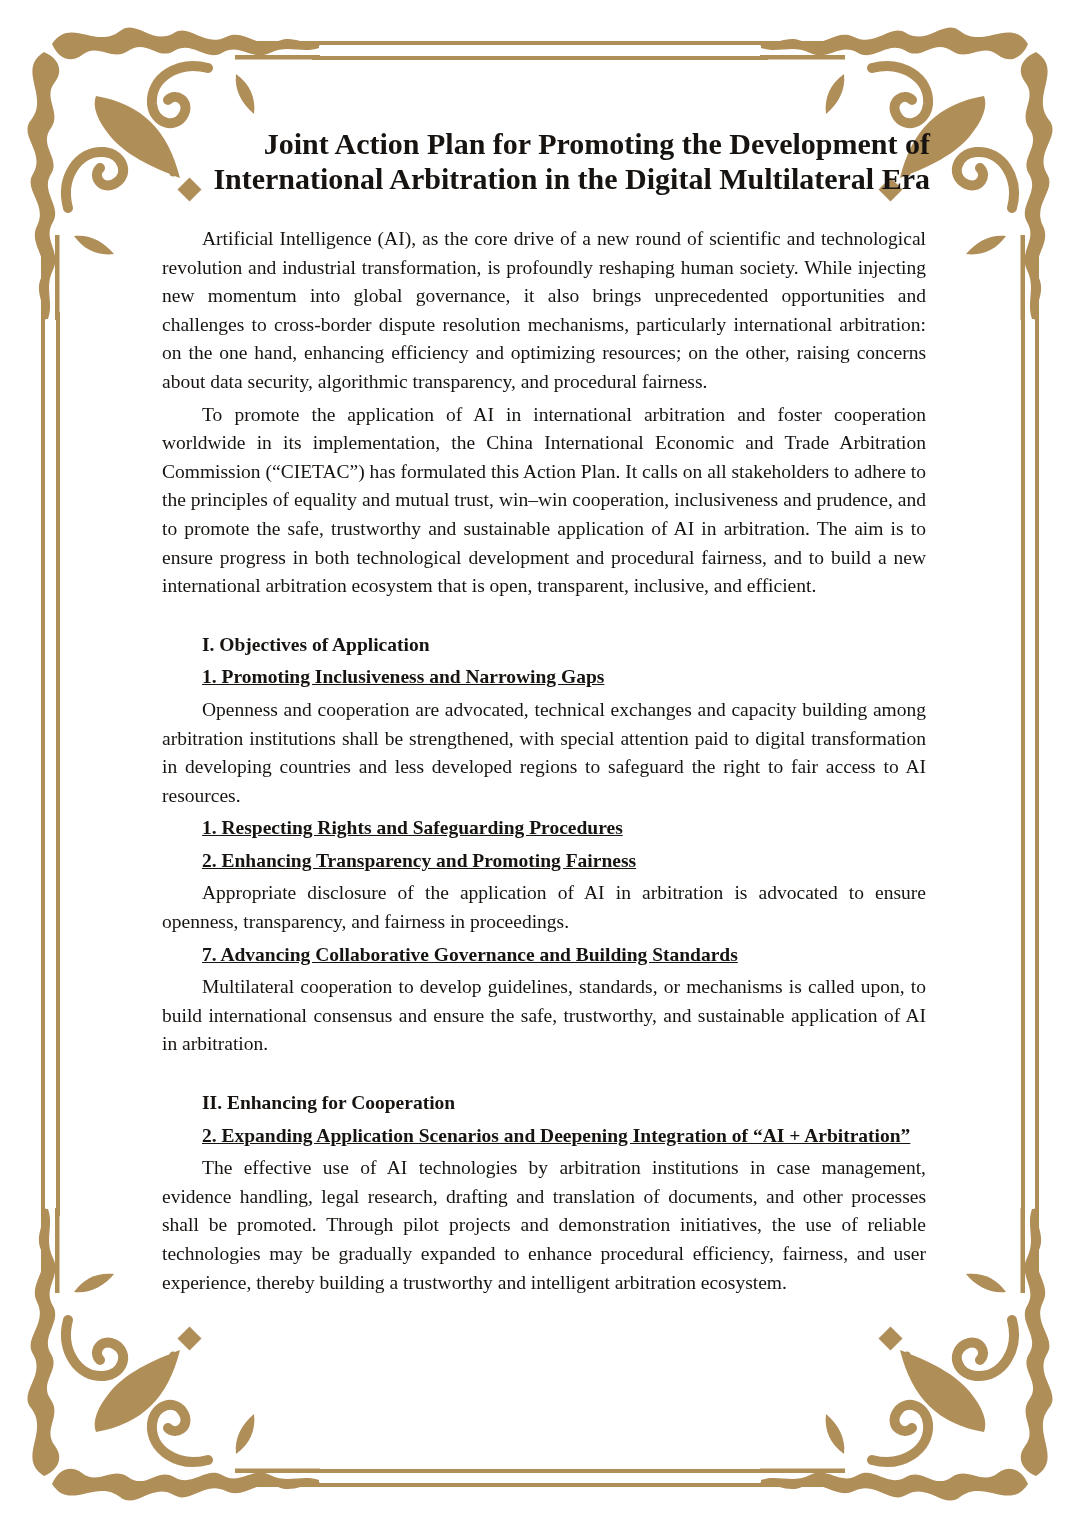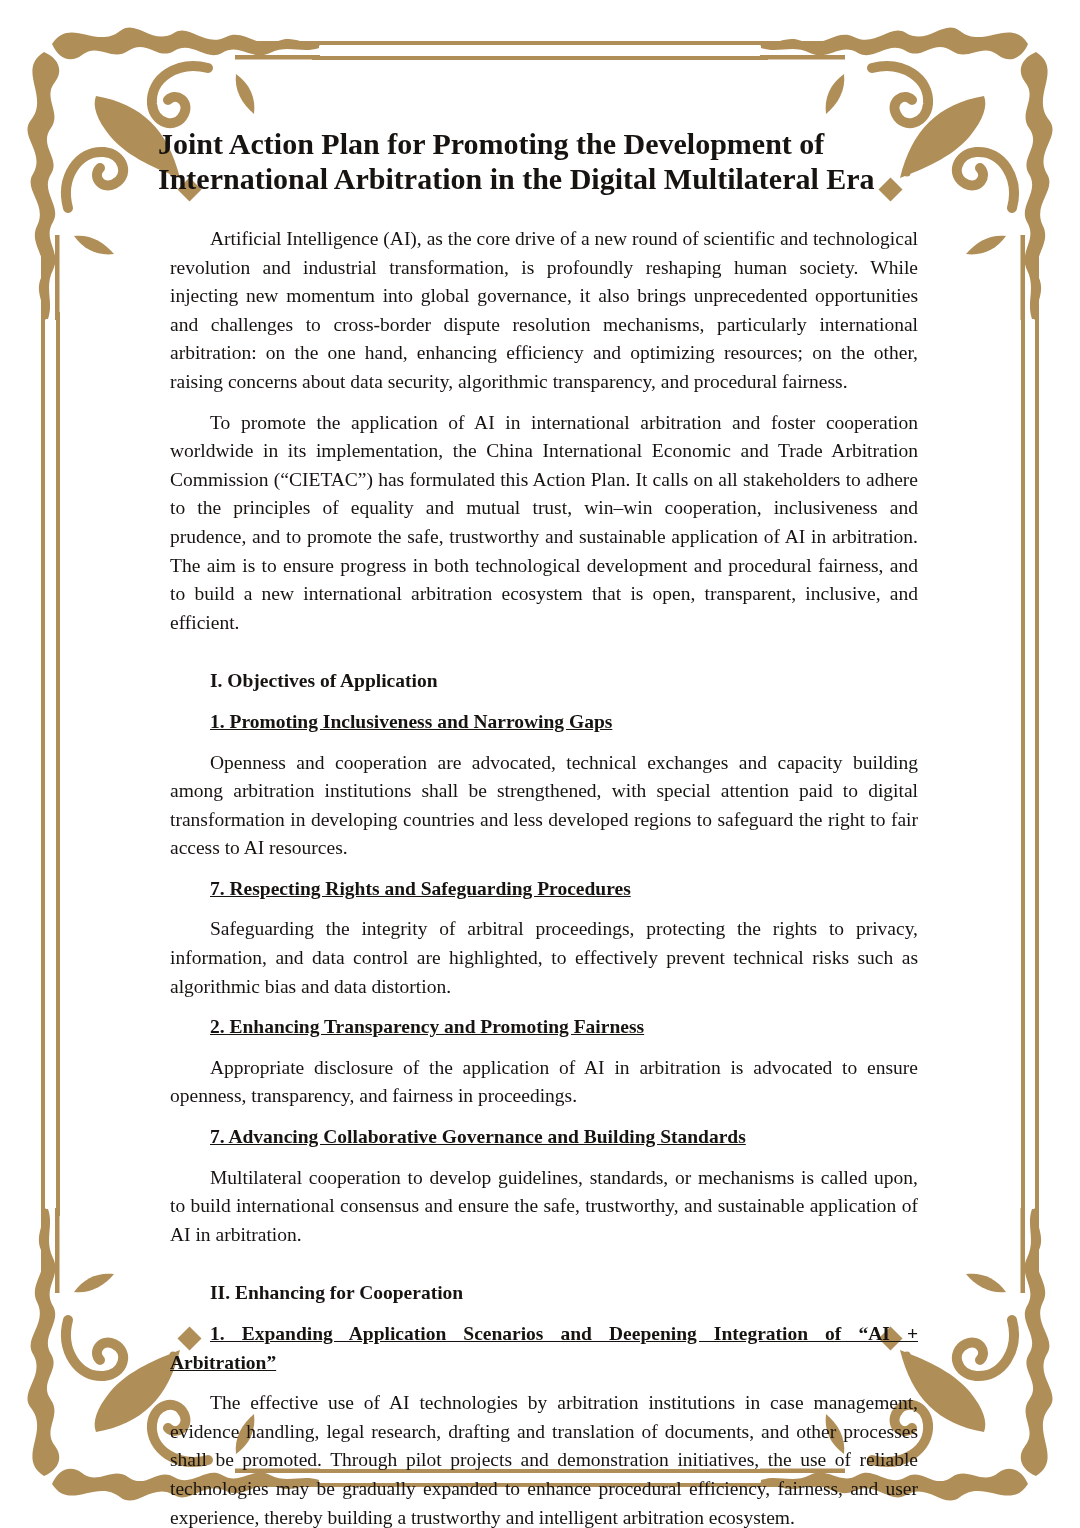--- a/index.html
+++ b/index.html
@@ -55,34 +55,34 @@
   .corner.tr { top: 0; right: 0; transform: scaleX(-1); }
   .corner.bl { bottom: 0; left: 0; transform: scaleY(-1); }
   .corner.br { bottom: 0; right: 0; transform: scale(-1,-1); }
 
   
   .doc {
     position: relative;
     padding: 126px 150px 0 158px;
   }
   .doc-title {
-    text-align: left;
+    text-align: right;
     font-weight: bold;
     font-size: 30px;
     line-height: 35px;
     margin: 0 0 29px 0;
   }
   .doc-title span { display: block; }
   .body-text {
     font-size: 19.5px;
     line-height: 28.6px;
     text-align: justify;
   }
   .body-text p {
-    margin: 12px;
+    margin: 4px;
     text-indent: 40px;
   }
   .body-text .h1 {
     font-weight: bold;
     margin-top: 30px;
   }
   .body-text .h2 {
     font-weight: bold;
     text-decoration: underline;
   }
@@ -145,25 +145,24 @@
       <span>Joint Action Plan for Promoting the Development of</span>
       <span>International Arbitration in the Digital Multilateral Era</span>
     </h1>
 
     <div class="body-text">
       <p>Artificial Intelligence (AI), as the core drive of a new round of scientific and technological revolution and industrial transformation, is profoundly reshaping human society. While injecting new momentum into global governance, it also brings unprecedented opportunities and challenges to cross-border dispute resolution mechanisms, particularly international arbitration: on the one hand, enhancing efficiency and optimizing resources; on the other, raising concerns about data security, algorithmic transparency, and procedural fairness.</p>
       <p>To promote the application of AI in international arbitration and foster cooperation worldwide in its implementation, the China International Economic and Trade Arbitration Commission (“CIETAC”) has formulated this Action Plan. It calls on all stakeholders to adhere to the principles of equality and mutual trust, win–win cooperation, inclusiveness and prudence, and to promote the safe, trustworthy and sustainable application of AI in arbitration. The aim is to ensure progress in both technological development and procedural fairness, and to build a new international arbitration ecosystem that is open, transparent, inclusive, and efficient.</p>
       <p class="h1">I. Objectives of Application</p>
       <p class="h2">1. Promoting Inclusiveness and Narrowing Gaps</p>
       <p>Openness and cooperation are advocated, technical exchanges and capacity building among arbitration institutions shall be strengthened, with special attention paid to digital transformation in developing countries and less developed regions to safeguard the right to fair access to AI resources.</p>
-      <p class="h2">7. Respecting Rights and Safeguarding Procedures</p>
-      <p>Safeguarding the integrity of arbitral proceedings, protecting the rights to privacy, information, and data control are highlighted, to effectively prevent technical risks such as algorithmic bias and data distortion.</p>
+      <p class="h2">1. Respecting Rights and Safeguarding Procedures</p>
       <p class="h2">2. Enhancing Transparency and Promoting Fairness</p>
       <p>Appropriate disclosure of the application of AI in arbitration is advocated to ensure openness, transparency, and fairness in proceedings.</p>
       <p class="h2">7. Advancing Collaborative Governance and Building Standards</p>
       <p>Multilateral cooperation to develop guidelines, standards, or mechanisms is called upon, to build international consensus and ensure the safe, trustworthy, and sustainable application of AI in arbitration.</p>
       <p class="h1">II. Enhancing for Cooperation</p>
-      <p class="h2">1. Expanding Application Scenarios and Deepening Integration of “AI + Arbitration”</p>
+      <p class="h2">2. Expanding Application Scenarios and Deepening Integration of “AI + Arbitration”</p>
       <p>The effective use of AI technologies by arbitration institutions in case management, evidence handling, legal research, drafting and translation of documents, and other processes shall be promoted. Through pilot projects and demonstration initiatives, the use of reliable technologies may be gradually expanded to enhance procedural efficiency, fairness, and user experience, thereby building a trustworthy and intelligent arbitration ecosystem.</p>
     </div>
   </div>
 
 </div>
 
 </body></html>

